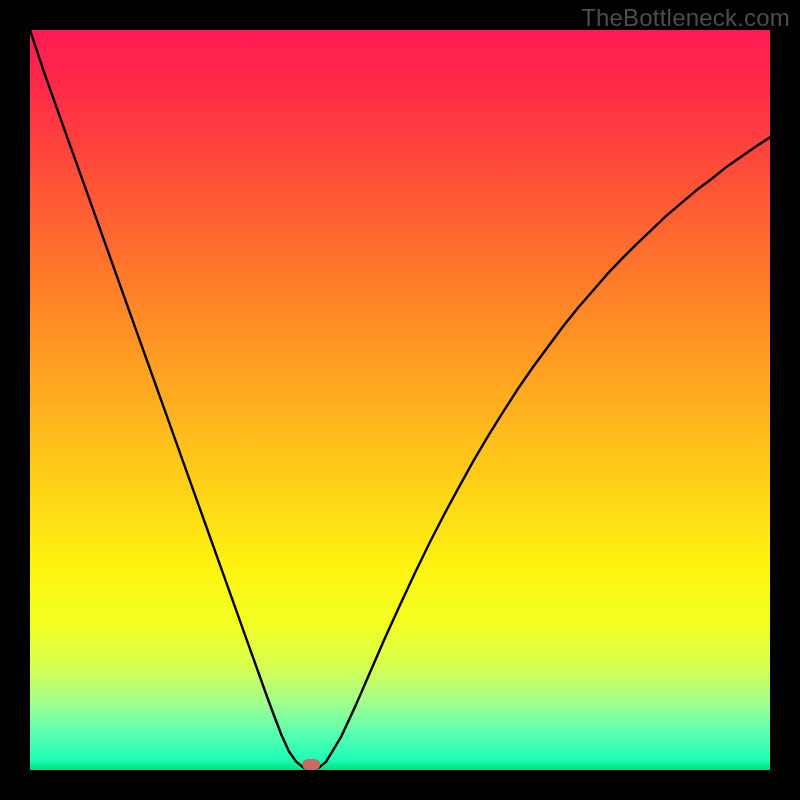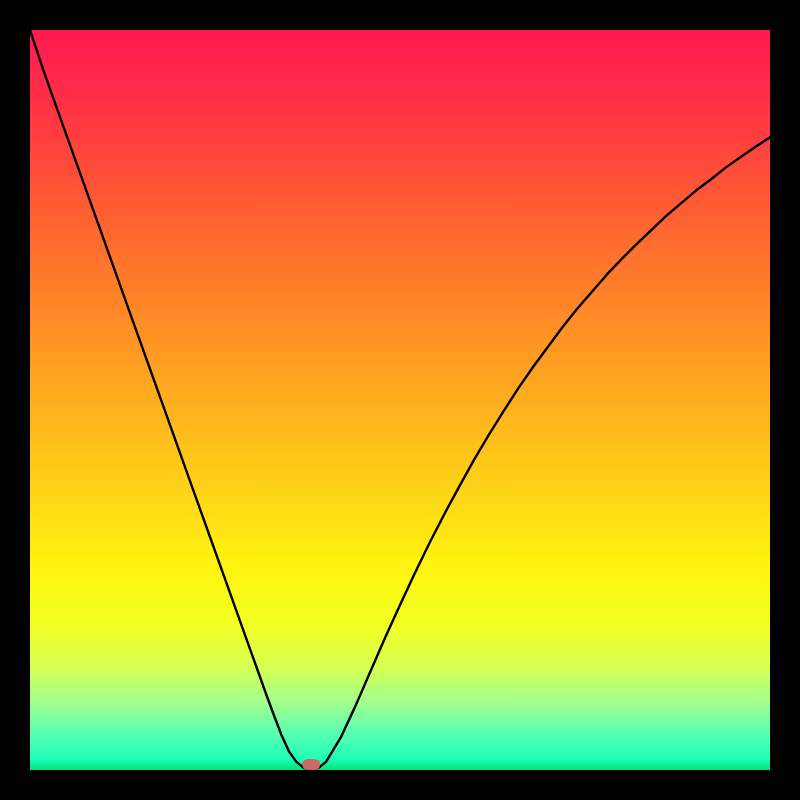--- a/index.html
+++ b/index.html
@@ -33,20 +33,21 @@
     top: 30px;
     width: 740px;
     height: 740px;
   }
   svg { display: block; }
 </style>
 </head>
 <body>
 
 <div class="outer">
+  <div class="watermark">TheBottleneck.com</div>
   <div class="plot">
     <svg id="svg" width="740" height="740" viewBox="0 0 740 740">
         <defs>
           <linearGradient id="bg" x1="0" y1="0" x2="0" y2="1">
             <stop offset="0%" stop-color="#ff1a52"></stop>
             <stop offset="9%" stop-color="#ff2e46"></stop>
             <stop offset="18%" stop-color="#ff4a3a"></stop>
             <stop offset="27%" stop-color="#ff6630"></stop>
             <stop offset="36%" stop-color="#ff8228"></stop>
             <stop offset="45%" stop-color="#ff9e22"></stop>

